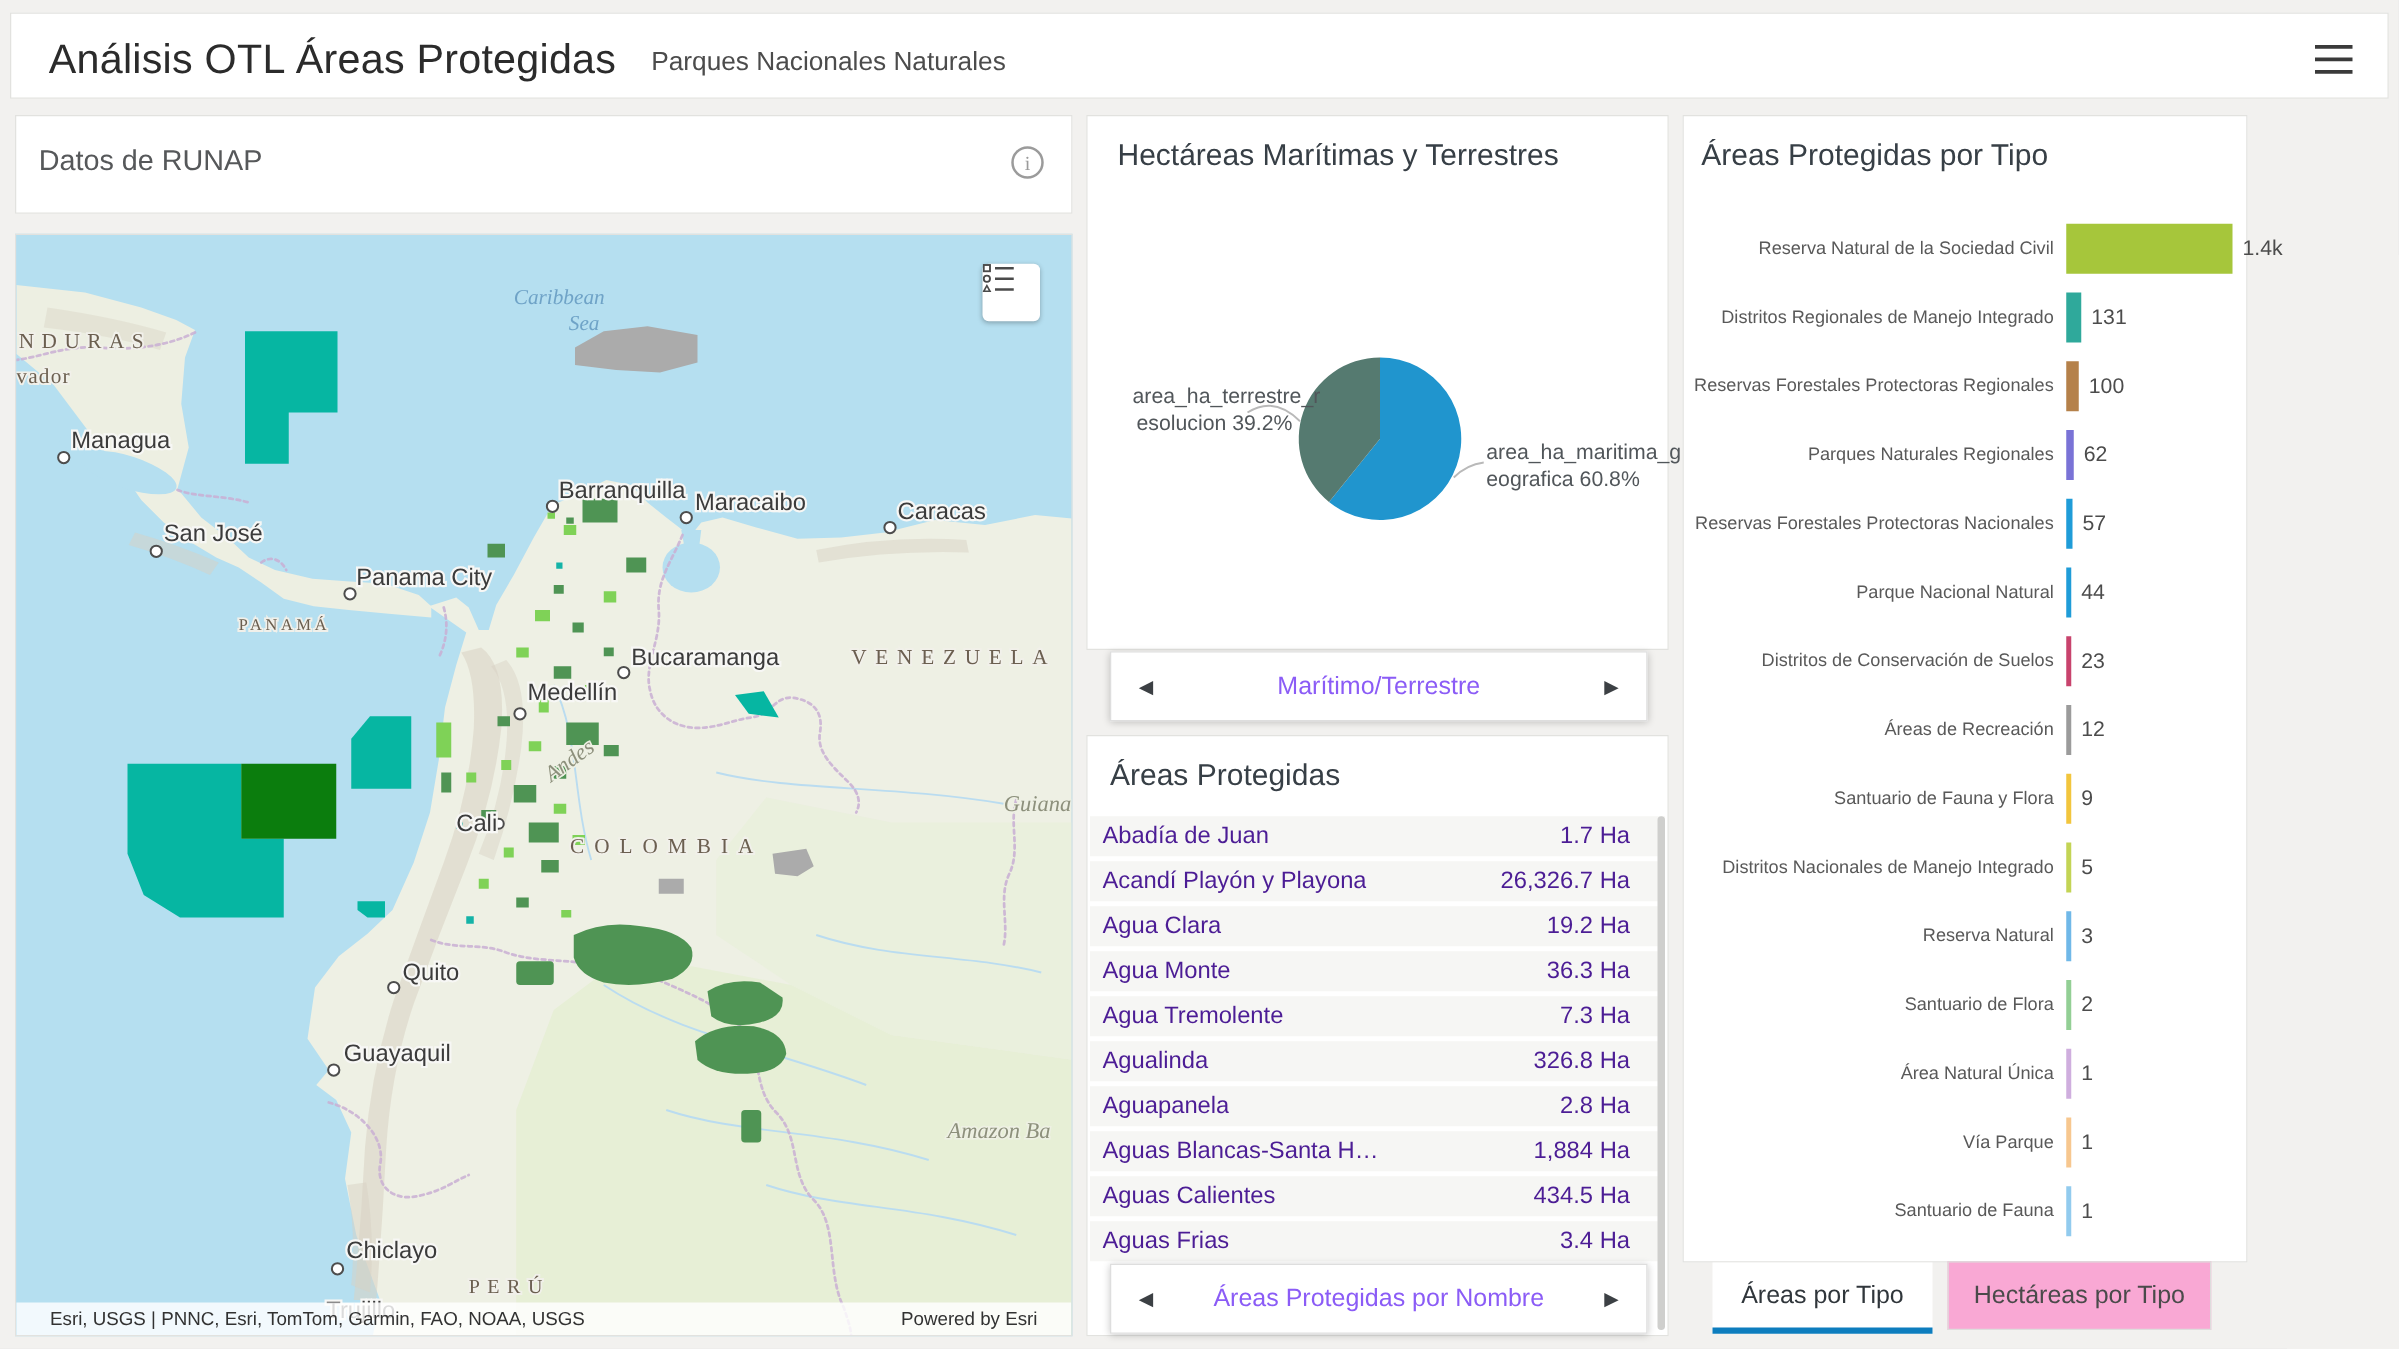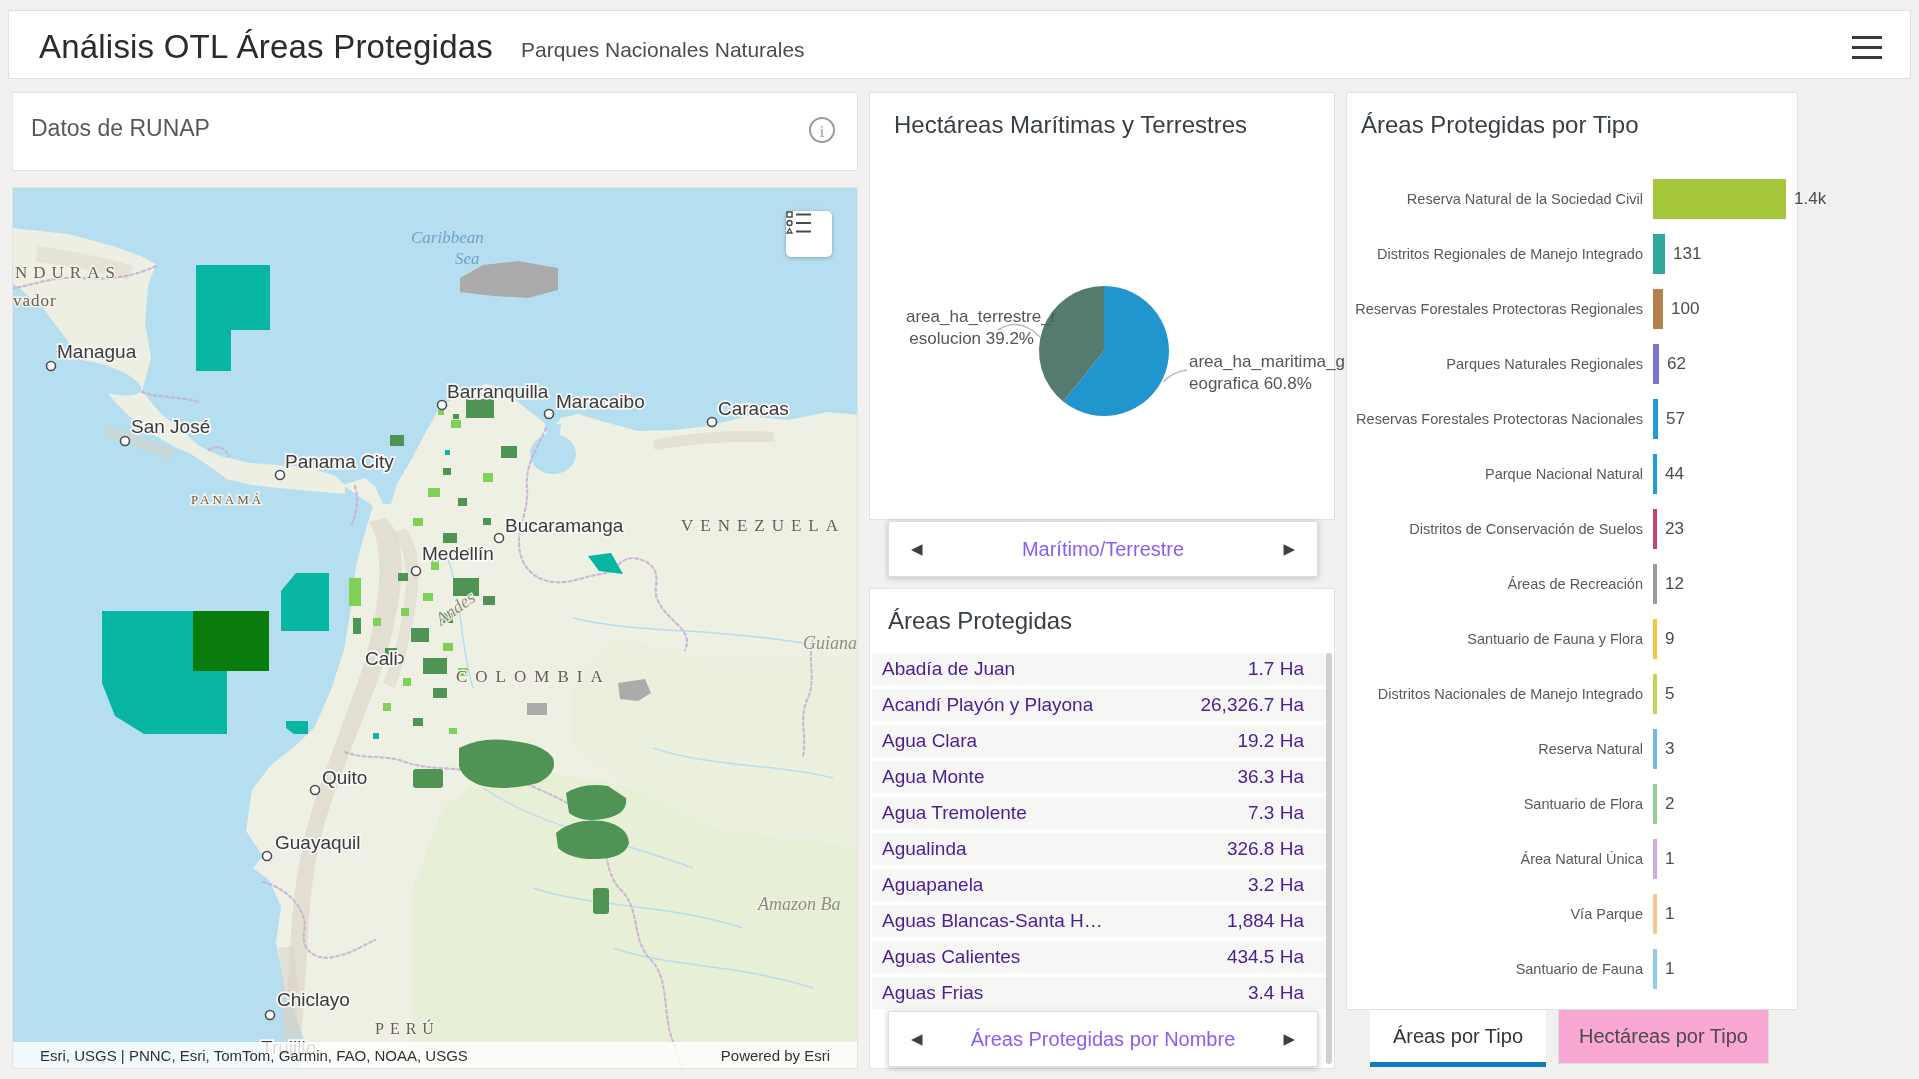--- a/index.html
+++ b/index.html
@@ -316,21 +316,21 @@
         <div class="lrow">
           <span class="lname">Agua Tremolente</span>
           <span class="lval">7.3 Ha</span>
         </div>
         <div class="lrow">
           <span class="lname">Agualinda</span>
           <span class="lval">326.8 Ha</span>
         </div>
         <div class="lrow">
           <span class="lname">Aguapanela</span>
-          <span class="lval">3.2 Ha</span>
+          <span class="lval">2.8 Ha</span>
         </div>
         <div class="lrow">
           <span class="lname">Aguas Blancas-Santa H…</span>
           <span class="lval">1,884 Ha</span>
         </div>
         <div class="lrow">
           <span class="lname">Aguas Calientes</span>
           <span class="lval">434.5 Ha</span>
         </div>
         <div class="lrow">

